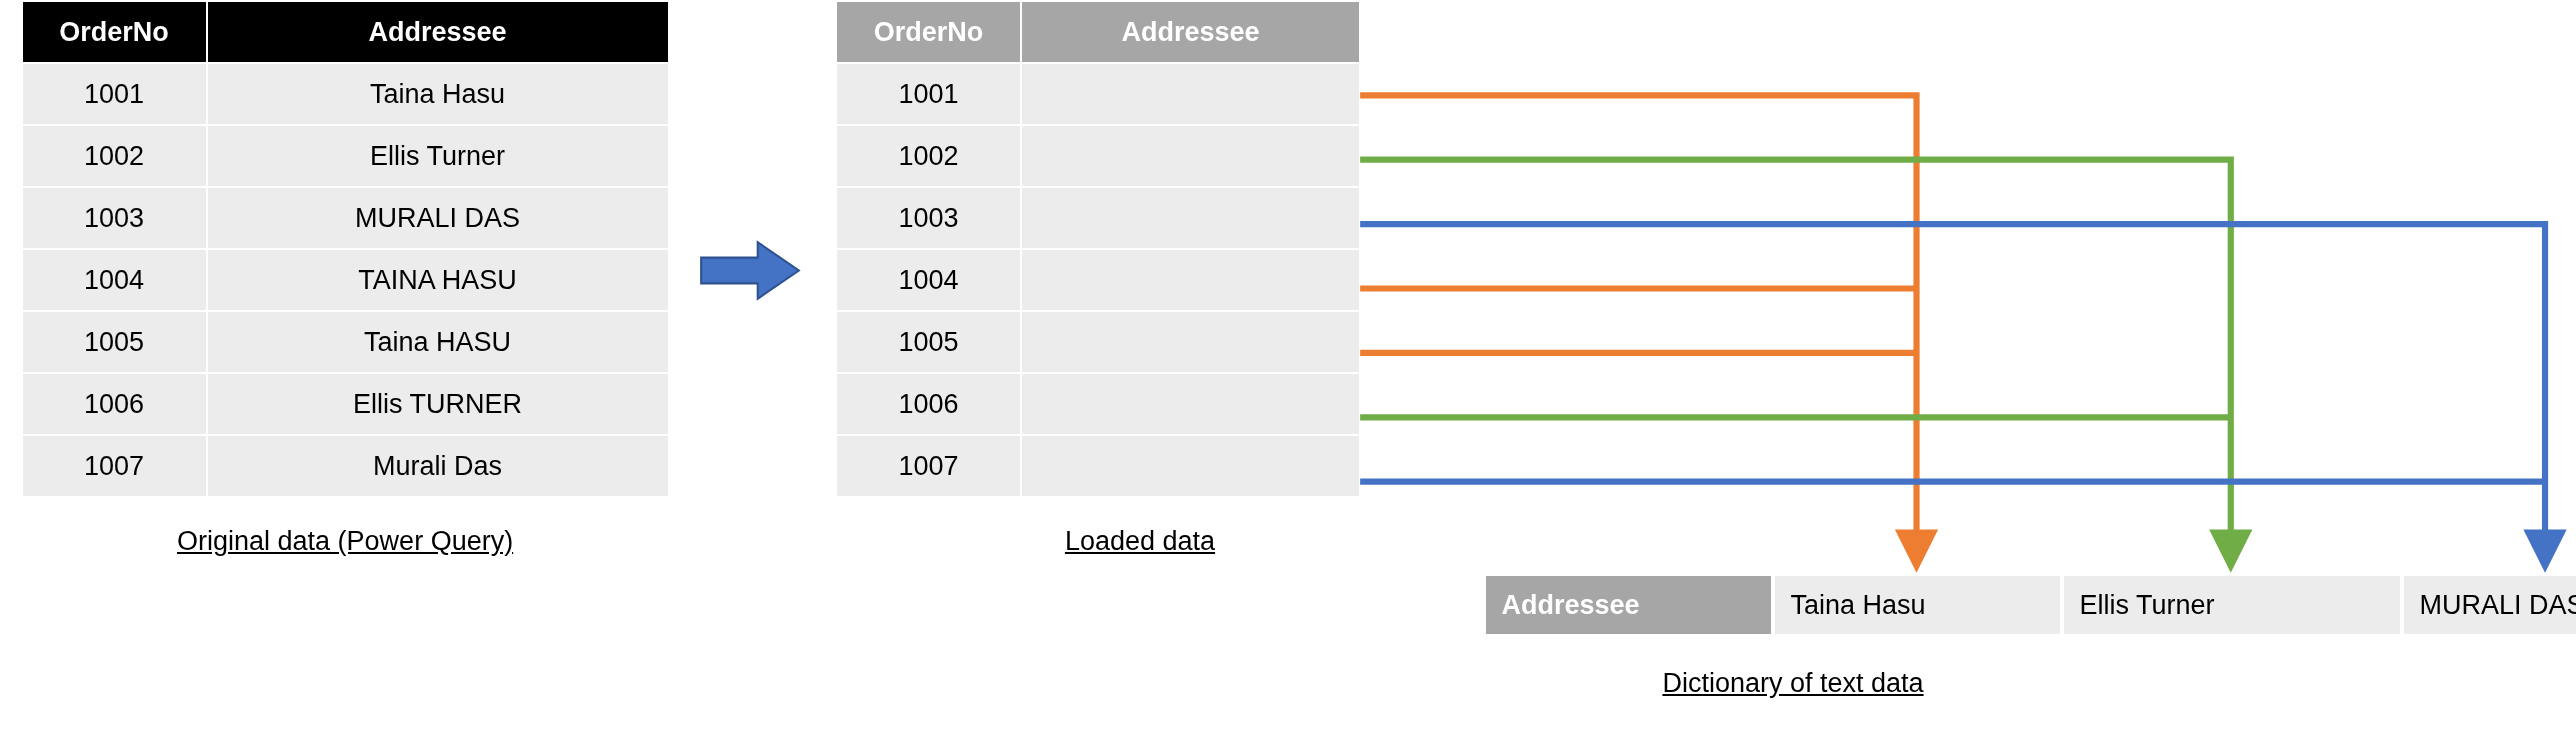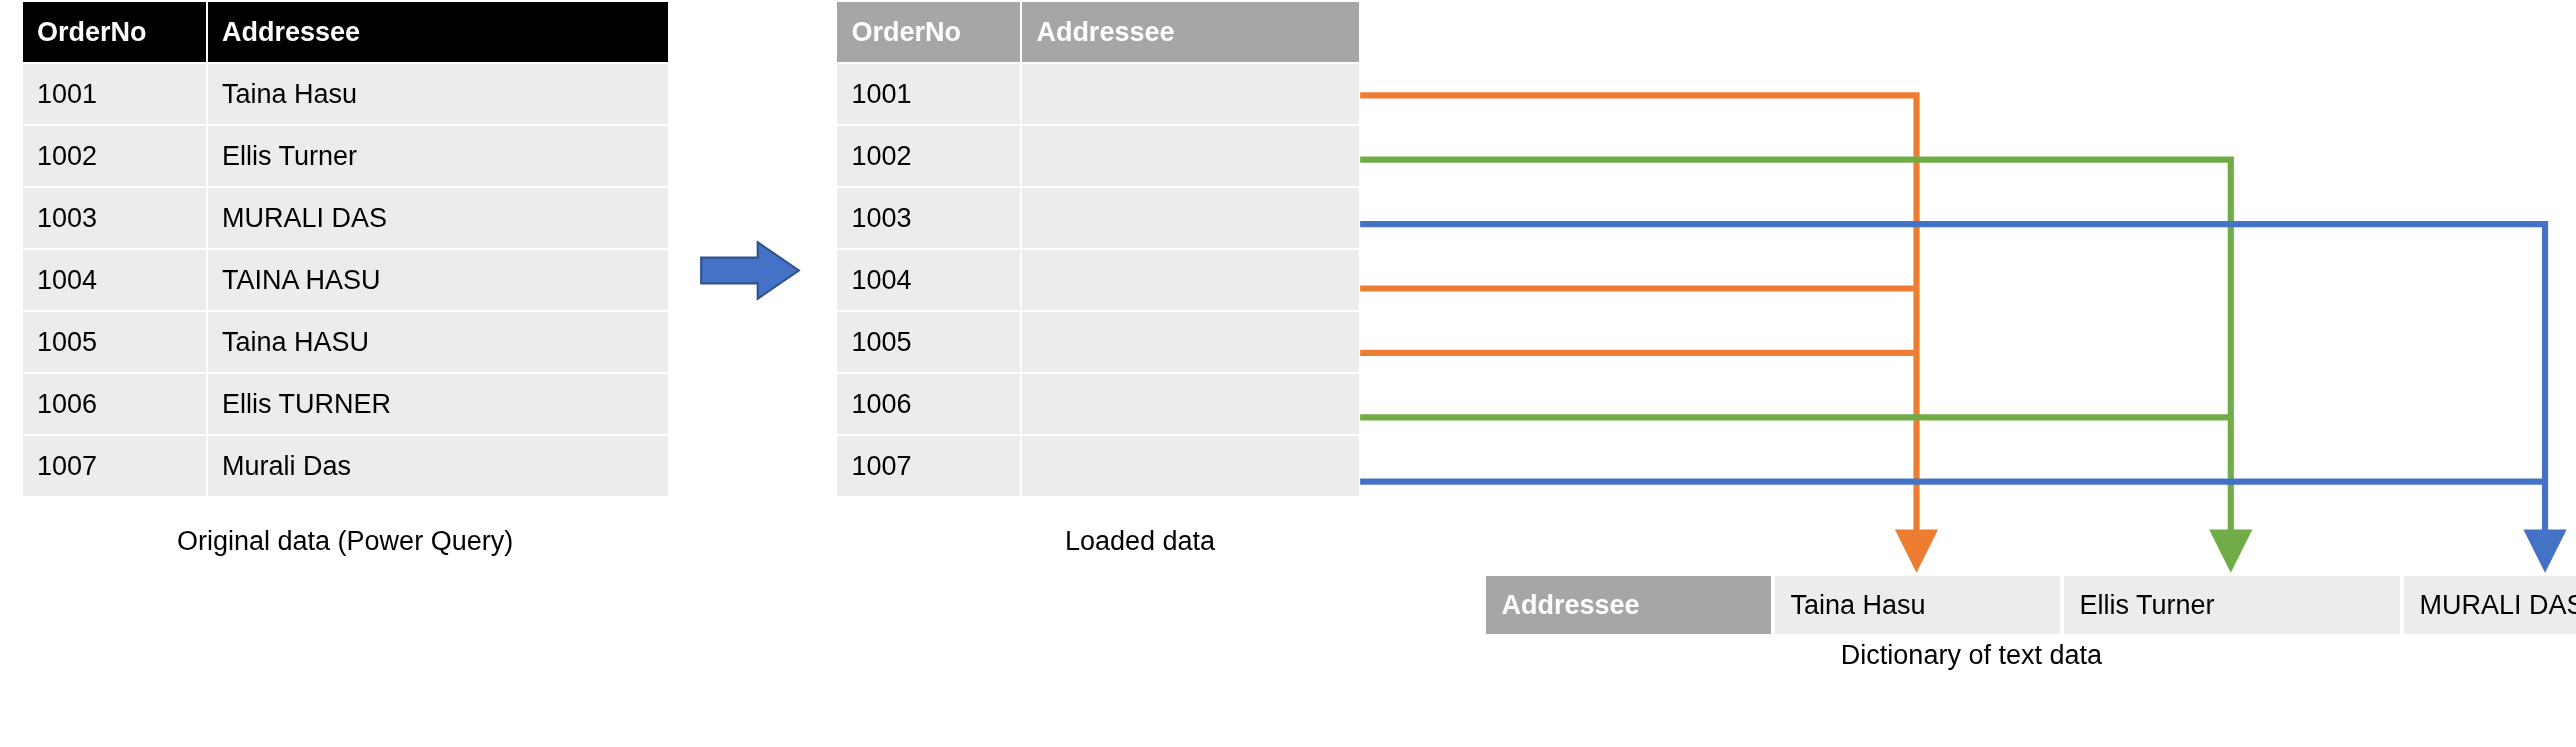--- a/index.html
+++ b/index.html
@@ -10,21 +10,21 @@
     width: 2626px;
     height: 747px;
     font-size: 27px;
   }
   .table {
     position: absolute;
     border-collapse: collapse;
   }
   .table td, .table th {
     padding: 7.2px 14.4px;
-    text-align: left;
+    text-align: center;
     font-weight: normal;
     height: 62px;
     border: 2.1px solid #ffffff;
   }
   
   .table.original th {
     background: #000000;
     color: #ffffff;
     font-weight: bold;
   }
@@ -39,20 +39,21 @@
     font-weight: bold;
   }
   .table.loaded td {
     background: #ececec;
     color: #000000;
   }
   .caption {
     position: absolute;
     text-align: center;
     color: #000000;
+    text-decoration: underline;
   }
   
   .big-arrow {
     position: absolute;
   }
   
   .dict {
     position: absolute;
     display: flex;
   }
@@ -166,21 +167,21 @@
   </tbody>
 </table>
 <div class="caption" style="left:877px; top:526px; width:526px;">Loaded data</div>
 
 <div class="dict" style="left:1484px; top:574px;">
   <div class="cell hdr" style="width:289px;">Addressee</div>
   <div class="cell val" style="width:289px;">Taina Hasu</div>
   <div class="cell val" style="width:340px;">Ellis Turner</div>
   <div class="cell val" style="width:289px;">MURALI DAS</div>
 </div>
-<div class="caption" style="left:1484px; top:640px; width:618px; text-align:right;">Dictionary of text data</div>
+<div class="caption" style="left:1484px; top:668px; width:618px; text-align:center;">Dictionary of text data</div>
 
 <svg class="flowlines" viewBox="0 0 5097 1450">
   <defs>
     <marker id="arr-orange" viewBox="0 0 10 10" refX="8" refY="5" markerWidth="7" markerHeight="7" orient="auto">
       <path d="M 0 0 L 10 5 L 0 10 z" fill="#ed7d31"></path>
     </marker>
     <marker id="arr-green" viewBox="0 0 10 10" refX="8" refY="5" markerWidth="7" markerHeight="7" orient="auto">
       <path d="M 0 0 L 10 5 L 0 10 z" fill="#70ad47"></path>
     </marker>
     <marker id="arr-blue" viewBox="0 0 10 10" refX="8" refY="5" markerWidth="7" markerHeight="7" orient="auto">

